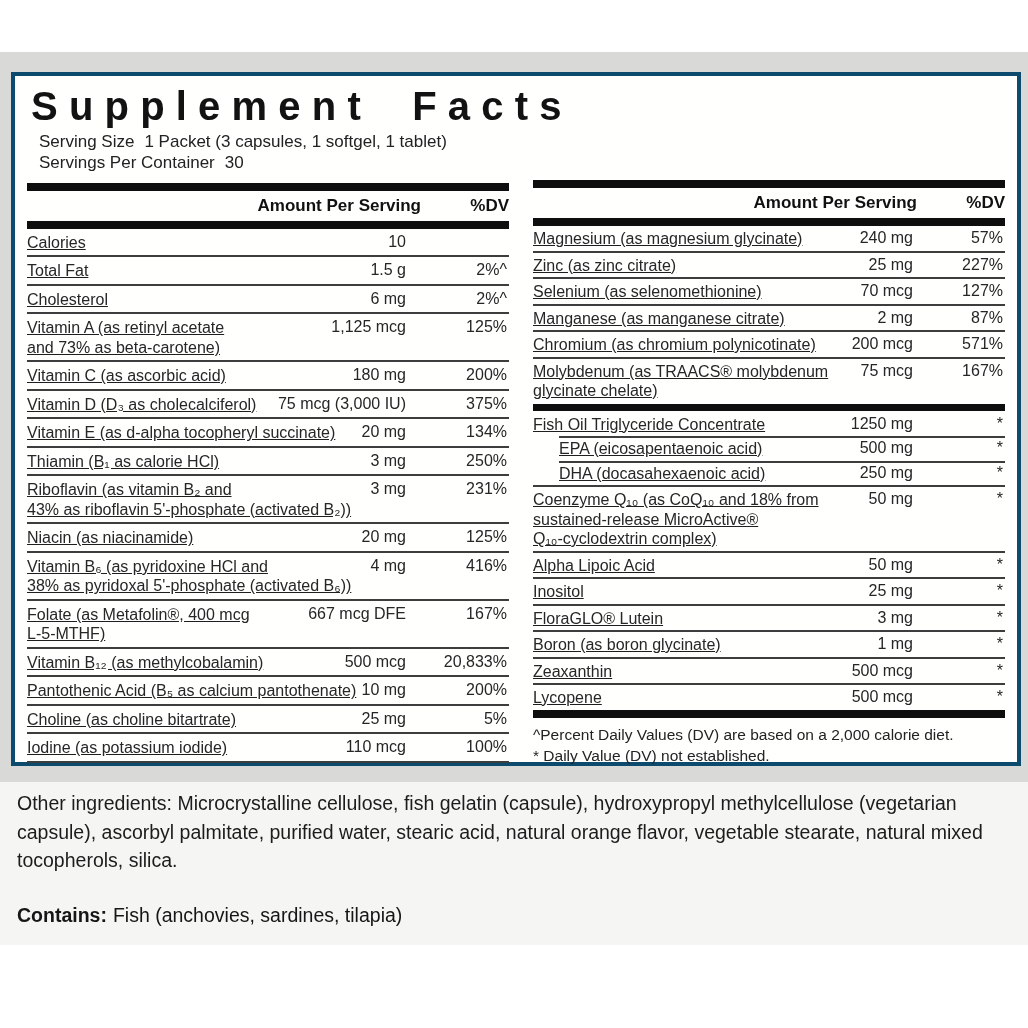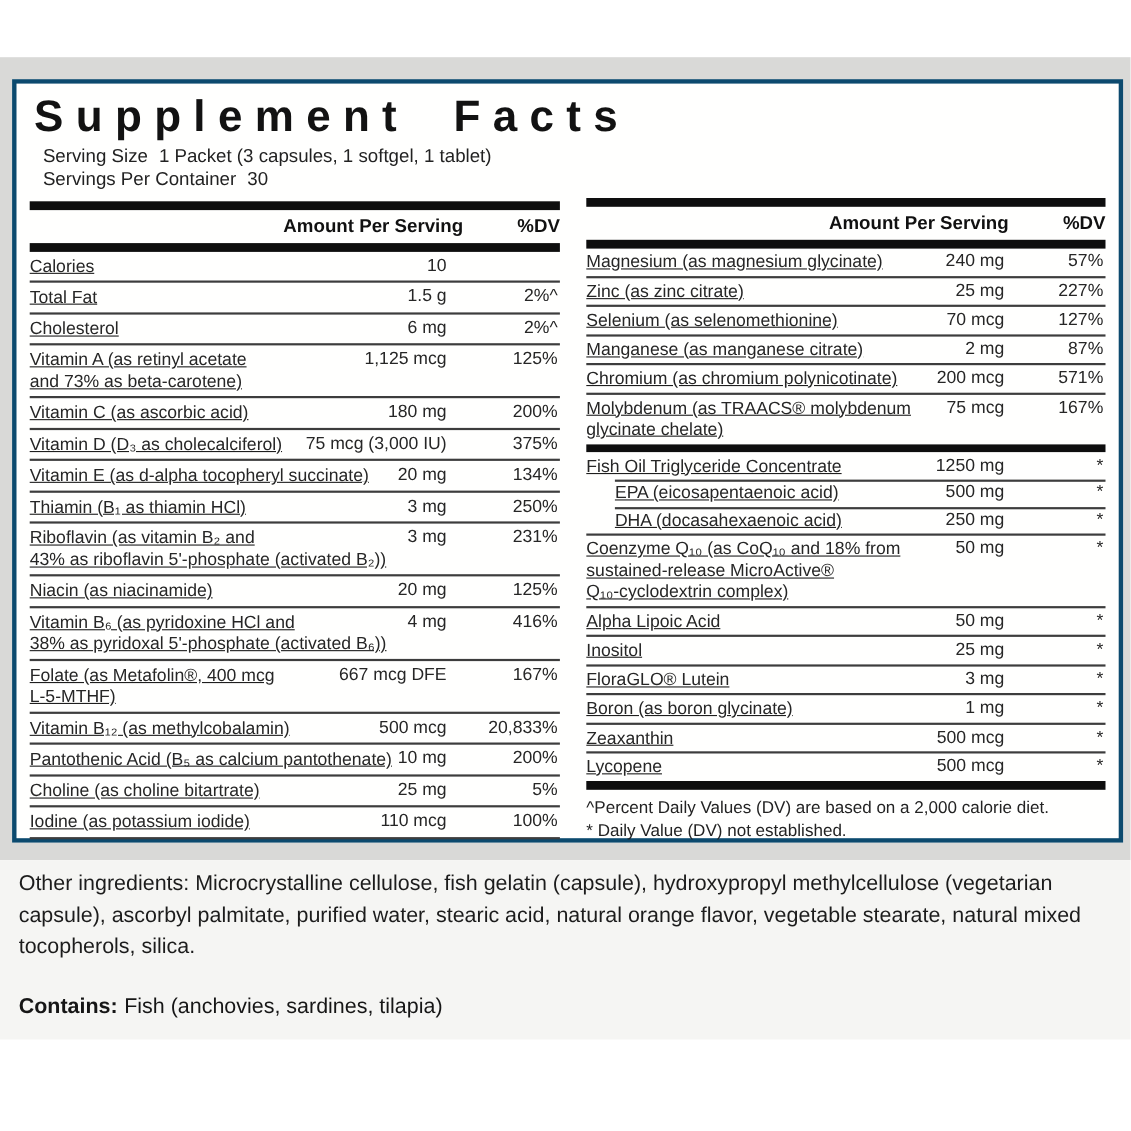--- a/index.html
+++ b/index.html
@@ -110,21 +110,21 @@
               <span class="name">Vitamin D (D₃ as cholecalciferol)</span>
               <span class="amount">75 mcg (3,000 IU)</span>
               <span class="dv">375%</span>
             </div>
             <div class="row">
               <span class="name">Vitamin E (as d-alpha tocopheryl succinate)</span>
               <span class="amount">20 mg</span>
               <span class="dv">134%</span>
             </div>
             <div class="row">
-              <span class="name">Thiamin (B₁ as thiamin HCl)</span>
+              <span class="name">Thiamin (B₁ as calorie HCl)</span>
               <span class="amount">3 mg</span>
               <span class="dv">250%</span>
             </div>
             <div class="row">
               <span class="name">Riboflavin (as vitamin B₂ and
 43% as riboflavin 5'-phosphate (activated B₂))</span>
               <span class="amount">3 mg</span>
               <span class="dv">231%</span>
             </div>
             <div class="row">

